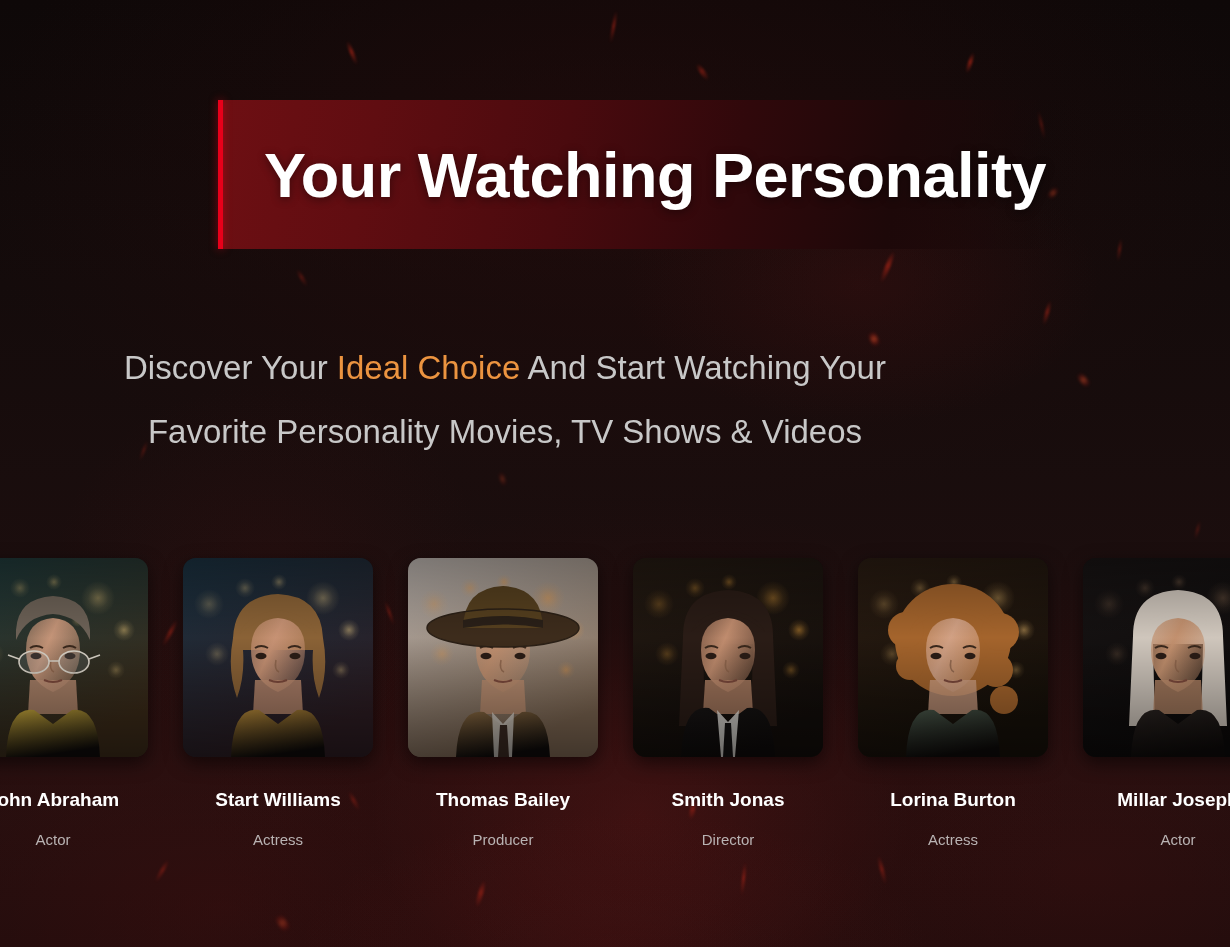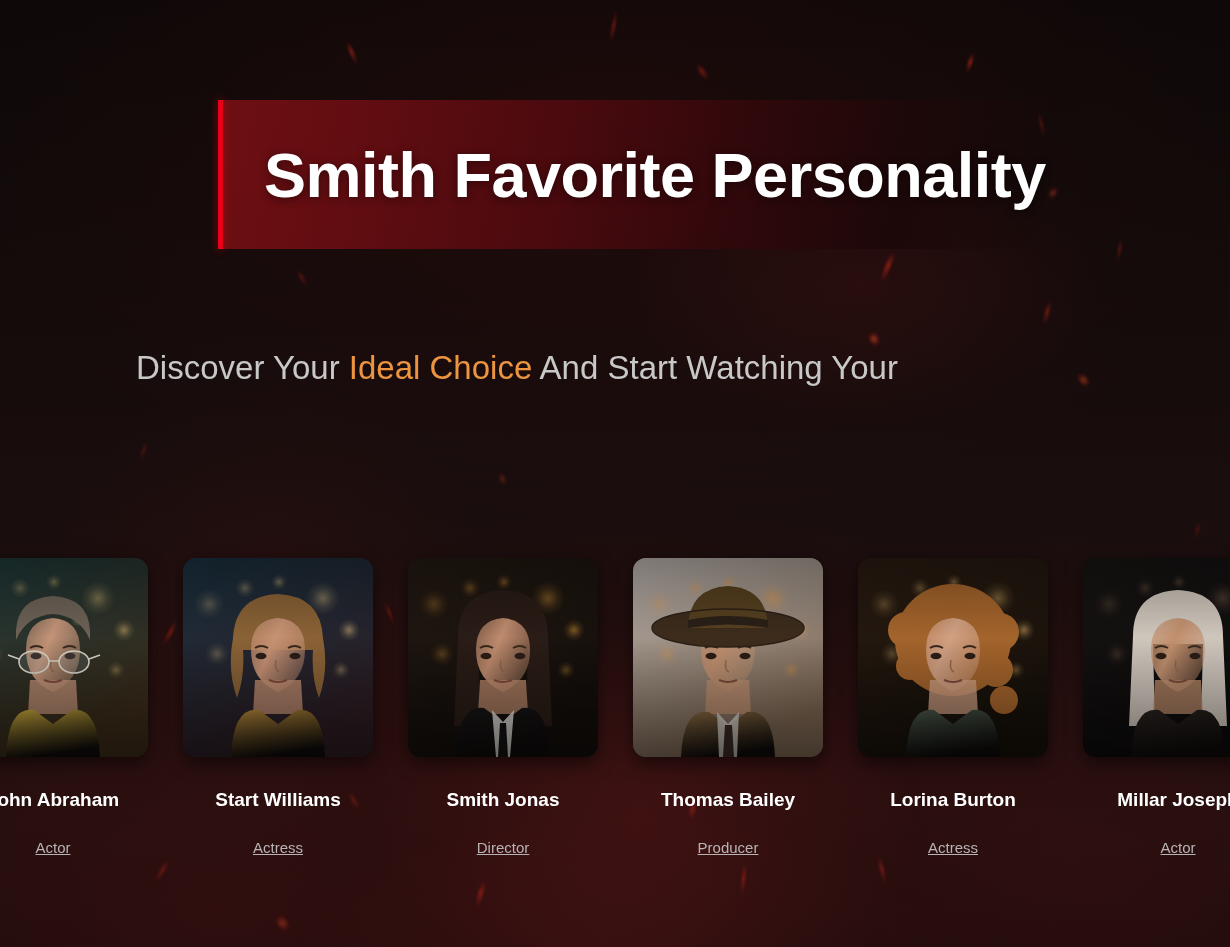--- a/index.html
+++ b/index.html
@@ -69,21 +69,21 @@
     font-weight:bold;
     color:#ffffff;
     letter-spacing:-0.5px;
     white-space:nowrap;
     text-shadow:0 2px 10px rgba(0,0,0,0.45);
   }
 
   
   .subtitle {
     position:absolute;
-    left:12px; top:336px;
+    left:0; top:336px;
     width:1010px;
     text-align:center;
     font-size:33px;
     line-height:64px;
     color:#c8c8c8;
     font-weight:normal;
   }
   .subtitle .accent { color:#ec9440; }
 
   
@@ -114,26 +114,25 @@
 
   .card-name {
     margin-top:32px;
     font-size:19px;
     font-weight:bold;
     color:#ffffff;
     white-space:nowrap;
     text-align:center;
   }
   .card-role {
-    margin-top:28px;
+    margin-top:20px;
     font-size:15px;
     color:#b9b3b3;
     white-space:nowrap;
     text-align:right;
-    text-decoration:underline;
   }
 </style>
 </head>
 <body>
 
 <div class="page">
 
   <div class="haze"></div>
   <div class="embers" id="embers-layer">
       <div class="ember" style="left: 350px; top: 40px; width: 4px; height: 26px; opacity: 0.55; transform: rotate(-22deg);"></div>
@@ -159,27 +158,28 @@
       <div class="ember" style="left: 880px; top: 855px; width: 4px; height: 30px; opacity: 0.4; transform: rotate(-14deg);"></div>
       <div class="ember" style="left: 478px; top: 880px; width: 5px; height: 28px; opacity: 0.45; transform: rotate(16deg);"></div>
       <div class="ember blob" style="left: 278px; top: 912px; width: 9px; height: 22px; opacity: 0.4; transform: rotate(-35deg);"></div>
       <div class="ember" style="left: 160px; top: 858px; width: 4px; height: 26px; opacity: 0.35; transform: rotate(30deg);"></div>
       <div class="ember" style="left: 1140px; top: 640px; width: 4px; height: 24px; opacity: 0.3; transform: rotate(-20deg);"></div>
       <div class="ember" style="left: 1196px; top: 520px; width: 3px; height: 20px; opacity: 0.26; transform: rotate(14deg);"></div>
     </div>
 
   <div class="banner">
     <div class="banner-accent"></div>
-    <div class="banner-title">Smith Favorite Personality</div>
+    <div class="banner-title">Your Watching Personality</div>
   </div>
 
   <div class="subtitle">
     <div>
       <span>Discover Your </span><span class="accent">Ideal Choice</span><span> And Start Watching Your</span>
     </div>
+    <div>Favorite Personality Movies, TV Shows &amp; Videos</div>
   </div>
 
   <div class="cards" id="cards-row">
       <div class="card">
         <div class="card-photo">
           <svg viewBox="0 0 190 199" xmlns="http://www.w3.org/2000/svg">
             <defs>
               <linearGradient id="p0bg" x1="0" y1="0" x2="0.4" y2="1">
                 <stop offset="0%" stop-color="#1d3a3c"></stop>
                 <stop offset="100%" stop-color="#3a2a18"></stop>
@@ -287,76 +287,20 @@
             <rect width="190" height="199" fill="url(#p1vg)"></rect>
           </svg>
         </div>
         <div class="card-name">Start Williams</div>
         <div class="card-role">Actress</div>
       </div>
       <div class="card">
         <div class="card-photo">
           <svg viewBox="0 0 190 199" xmlns="http://www.w3.org/2000/svg">
             <defs>
-              <linearGradient id="p2bg" x1="0" y1="0" x2="0.4" y2="1">
-                <stop offset="0%" stop-color="#241a12"></stop>
-                <stop offset="100%" stop-color="#120d0a"></stop>
-              </linearGradient>
-              <radialGradient id="p2bk">
-                <stop offset="0%" stop-color="#e8a23c" stop-opacity="0.95"></stop>
-                <stop offset="60%" stop-color="#e8a23c" stop-opacity="0.25"></stop>
-                <stop offset="100%" stop-color="#e8a23c" stop-opacity="0"></stop>
-              </radialGradient>
-              <linearGradient id="p2sk" x1="0" y1="0" x2="1" y2="0.6">
-                <stop offset="0%" stop-color="#c08c6e" stop-opacity="0.55"></stop>
-                <stop offset="45%" stop-color="#c08c6e"></stop>
-                <stop offset="100%" stop-color="#c08c6e" stop-opacity="0.48"></stop>
-              </linearGradient>
-              <linearGradient id="p2gr" x1="0" y1="0" x2="0.3" y2="1">
-                <stop offset="0%" stop-color="#171414"></stop>
-                <stop offset="100%" stop-color="#0e0b0a"></stop>
-              </linearGradient>
-              <linearGradient id="p2vg" x1="0" y1="0" x2="0" y2="1">
-                <stop offset="0%" stop-color="#000" stop-opacity="0.32"></stop>
-                <stop offset="40%" stop-color="#000" stop-opacity="0"></stop>
-                <stop offset="100%" stop-color="#000" stop-opacity="0.46"></stop>
-              </linearGradient>
-            </defs>
-            <rect width="190" height="199" fill="url(#p2bg)"></rect>
-            <circle cx="26" cy="46" r="15" fill="url(#p2bk)" opacity="0.3"></circle>
-            <circle cx="62" cy="30" r="10" fill="url(#p2bk)" opacity="0.37"></circle>
-            <circle cx="140" cy="40" r="17" fill="url(#p2bk)" opacity="0.44"></circle>
-            <circle cx="166" cy="72" r="11" fill="url(#p2bk)" opacity="0.51"></circle>
-            <circle cx="34" cy="96" r="12" fill="url(#p2bk)" opacity="0.3"></circle>
-            <circle cx="158" cy="112" r="9" fill="url(#p2bk)" opacity="0.37"></circle>
-            <circle cx="96" cy="24" r="8" fill="url(#p2bk)" opacity="0.44"></circle>
-            <circle cx="120" cy="62" r="7" fill="url(#p2bk)" opacity="0.51"></circle>
-            <path d="M50 78 Q50 34 95 32 Q140 34 140 78 L144 168 L118 168 L120 86 L70 86 L72 168 L46 168 Z" fill="#2a1c16"></path>
-            <path d="M72 122 L118 122 L120 156 L70 156 Z" fill="#c08c6e" opacity="0.80"></path>
-            <path d="M68 92 Q68 62 95 60 Q122 62 122 92 Q122 122 95 134 Q68 122 68 92 Z" fill="url(#p2sk)"></path>
-            <ellipse cx="78" cy="98" rx="5.5" ry="3.2" fill="#2b1d16"></ellipse>
-            <ellipse cx="112" cy="98" rx="5.5" ry="3.2" fill="#2b1d16"></ellipse>
-            <path d="M72 90 Q78 86 85 90" stroke="#3a281c" stroke-width="2" fill="none"></path>
-            <path d="M105 90 Q112 86 118 90" stroke="#3a281c" stroke-width="2" fill="none"></path>
-            <path d="M93 102 Q91 112 96 114" stroke="#8a6148" stroke-width="1.6" fill="none" opacity="0.8"></path>
-            <path d="M86 122 Q95 126 104 122" stroke="#7d4a3c" stroke-width="2" fill="none"></path>
-            <path d="M58 74 Q95 40 132 74 Q124 56 95 52 Q66 56 58 74 Z" fill="#2a1c16" opacity="0.95"></path>
-            <path d="M48 199 Q50 146 76 150 L95 164 L114 150 Q140 146 142 199 Z" fill="url(#p2gr)"></path>
-            <path d="M84 152 L95 164 L106 152 L102 199 L88 199 Z" fill="#e9e6e0" opacity="0.85"></path>
-            <path d="M92 165 L98 165 L100 199 L90 199 Z" fill="#141212"></path>
-            <rect width="190" height="199" fill="url(#p2vg)"></rect>
-          </svg>
-        </div>
-        <div class="card-name">Smith Jonas</div>
-        <div class="card-role">Director</div>
-      </div>
-      <div class="card">
-        <div class="card-photo">
-          <svg viewBox="0 0 190 199" xmlns="http://www.w3.org/2000/svg">
-            <defs>
               <linearGradient id="p3bg" x1="0" y1="0" x2="0.4" y2="1">
                 <stop offset="0%" stop-color="#b9b2ad"></stop>
                 <stop offset="100%" stop-color="#7a6450"></stop>
               </linearGradient>
               <radialGradient id="p3bk">
                 <stop offset="0%" stop-color="#ef9a40" stop-opacity="0.95"></stop>
                 <stop offset="60%" stop-color="#ef9a40" stop-opacity="0.25"></stop>
                 <stop offset="100%" stop-color="#ef9a40" stop-opacity="0"></stop>
               </radialGradient>
               <linearGradient id="p3sk" x1="0" y1="0" x2="1" y2="0.6">
@@ -396,20 +340,76 @@
             <path d="M55 62 Q95 54 135 62 L135 70 Q95 63 55 70 Z" fill="#2a2018"></path>
             <ellipse cx="95" cy="70" rx="76" ry="19" fill="none" stroke="#2b2016" stroke-width="1.5"></ellipse>
             <path d="M48 199 Q50 150 76 154 L95 168 L114 154 Q140 150 142 199 Z" fill="url(#p3gr)"></path>
             <path d="M84 154 L95 166 L106 154 L104 199 L86 199 Z" fill="#dcd7cf" opacity="0.8"></path>
             <path d="M92 167 L99 167 L101 199 L90 199 Z" fill="#3a2a22"></path>
             <rect width="190" height="199" fill="url(#p3vg)"></rect>
           </svg>
         </div>
         <div class="card-name">Thomas Bailey</div>
         <div class="card-role">Producer</div>
+      </div>
+      <div class="card">
+        <div class="card-photo">
+          <svg viewBox="0 0 190 199" xmlns="http://www.w3.org/2000/svg">
+            <defs>
+              <linearGradient id="p2bg" x1="0" y1="0" x2="0.4" y2="1">
+                <stop offset="0%" stop-color="#241a12"></stop>
+                <stop offset="100%" stop-color="#120d0a"></stop>
+              </linearGradient>
+              <radialGradient id="p2bk">
+                <stop offset="0%" stop-color="#e8a23c" stop-opacity="0.95"></stop>
+                <stop offset="60%" stop-color="#e8a23c" stop-opacity="0.25"></stop>
+                <stop offset="100%" stop-color="#e8a23c" stop-opacity="0"></stop>
+              </radialGradient>
+              <linearGradient id="p2sk" x1="0" y1="0" x2="1" y2="0.6">
+                <stop offset="0%" stop-color="#c08c6e" stop-opacity="0.55"></stop>
+                <stop offset="45%" stop-color="#c08c6e"></stop>
+                <stop offset="100%" stop-color="#c08c6e" stop-opacity="0.48"></stop>
+              </linearGradient>
+              <linearGradient id="p2gr" x1="0" y1="0" x2="0.3" y2="1">
+                <stop offset="0%" stop-color="#171414"></stop>
+                <stop offset="100%" stop-color="#0e0b0a"></stop>
+              </linearGradient>
+              <linearGradient id="p2vg" x1="0" y1="0" x2="0" y2="1">
+                <stop offset="0%" stop-color="#000" stop-opacity="0.32"></stop>
+                <stop offset="40%" stop-color="#000" stop-opacity="0"></stop>
+                <stop offset="100%" stop-color="#000" stop-opacity="0.46"></stop>
+              </linearGradient>
+            </defs>
+            <rect width="190" height="199" fill="url(#p2bg)"></rect>
+            <circle cx="26" cy="46" r="15" fill="url(#p2bk)" opacity="0.3"></circle>
+            <circle cx="62" cy="30" r="10" fill="url(#p2bk)" opacity="0.37"></circle>
+            <circle cx="140" cy="40" r="17" fill="url(#p2bk)" opacity="0.44"></circle>
+            <circle cx="166" cy="72" r="11" fill="url(#p2bk)" opacity="0.51"></circle>
+            <circle cx="34" cy="96" r="12" fill="url(#p2bk)" opacity="0.3"></circle>
+            <circle cx="158" cy="112" r="9" fill="url(#p2bk)" opacity="0.37"></circle>
+            <circle cx="96" cy="24" r="8" fill="url(#p2bk)" opacity="0.44"></circle>
+            <circle cx="120" cy="62" r="7" fill="url(#p2bk)" opacity="0.51"></circle>
+            <path d="M50 78 Q50 34 95 32 Q140 34 140 78 L144 168 L118 168 L120 86 L70 86 L72 168 L46 168 Z" fill="#2a1c16"></path>
+            <path d="M72 122 L118 122 L120 156 L70 156 Z" fill="#c08c6e" opacity="0.80"></path>
+            <path d="M68 92 Q68 62 95 60 Q122 62 122 92 Q122 122 95 134 Q68 122 68 92 Z" fill="url(#p2sk)"></path>
+            <ellipse cx="78" cy="98" rx="5.5" ry="3.2" fill="#2b1d16"></ellipse>
+            <ellipse cx="112" cy="98" rx="5.5" ry="3.2" fill="#2b1d16"></ellipse>
+            <path d="M72 90 Q78 86 85 90" stroke="#3a281c" stroke-width="2" fill="none"></path>
+            <path d="M105 90 Q112 86 118 90" stroke="#3a281c" stroke-width="2" fill="none"></path>
+            <path d="M93 102 Q91 112 96 114" stroke="#8a6148" stroke-width="1.6" fill="none" opacity="0.8"></path>
+            <path d="M86 122 Q95 126 104 122" stroke="#7d4a3c" stroke-width="2" fill="none"></path>
+            <path d="M58 74 Q95 40 132 74 Q124 56 95 52 Q66 56 58 74 Z" fill="#2a1c16" opacity="0.95"></path>
+            <path d="M48 199 Q50 146 76 150 L95 164 L114 150 Q140 146 142 199 Z" fill="url(#p2gr)"></path>
+            <path d="M84 152 L95 164 L106 152 L102 199 L88 199 Z" fill="#e9e6e0" opacity="0.85"></path>
+            <path d="M92 165 L98 165 L100 199 L90 199 Z" fill="#141212"></path>
+            <rect width="190" height="199" fill="url(#p2vg)"></rect>
+          </svg>
+        </div>
+        <div class="card-name">Smith Jonas</div>
+        <div class="card-role">Director</div>
       </div>
       <div class="card">
         <div class="card-photo">
           <svg viewBox="0 0 190 199" xmlns="http://www.w3.org/2000/svg">
             <defs>
               <linearGradient id="p4bg" x1="0" y1="0" x2="0.4" y2="1">
                 <stop offset="0%" stop-color="#2a1c12"></stop>
                 <stop offset="100%" stop-color="#161009"></stop>
               </linearGradient>
               <radialGradient id="p4bk">

